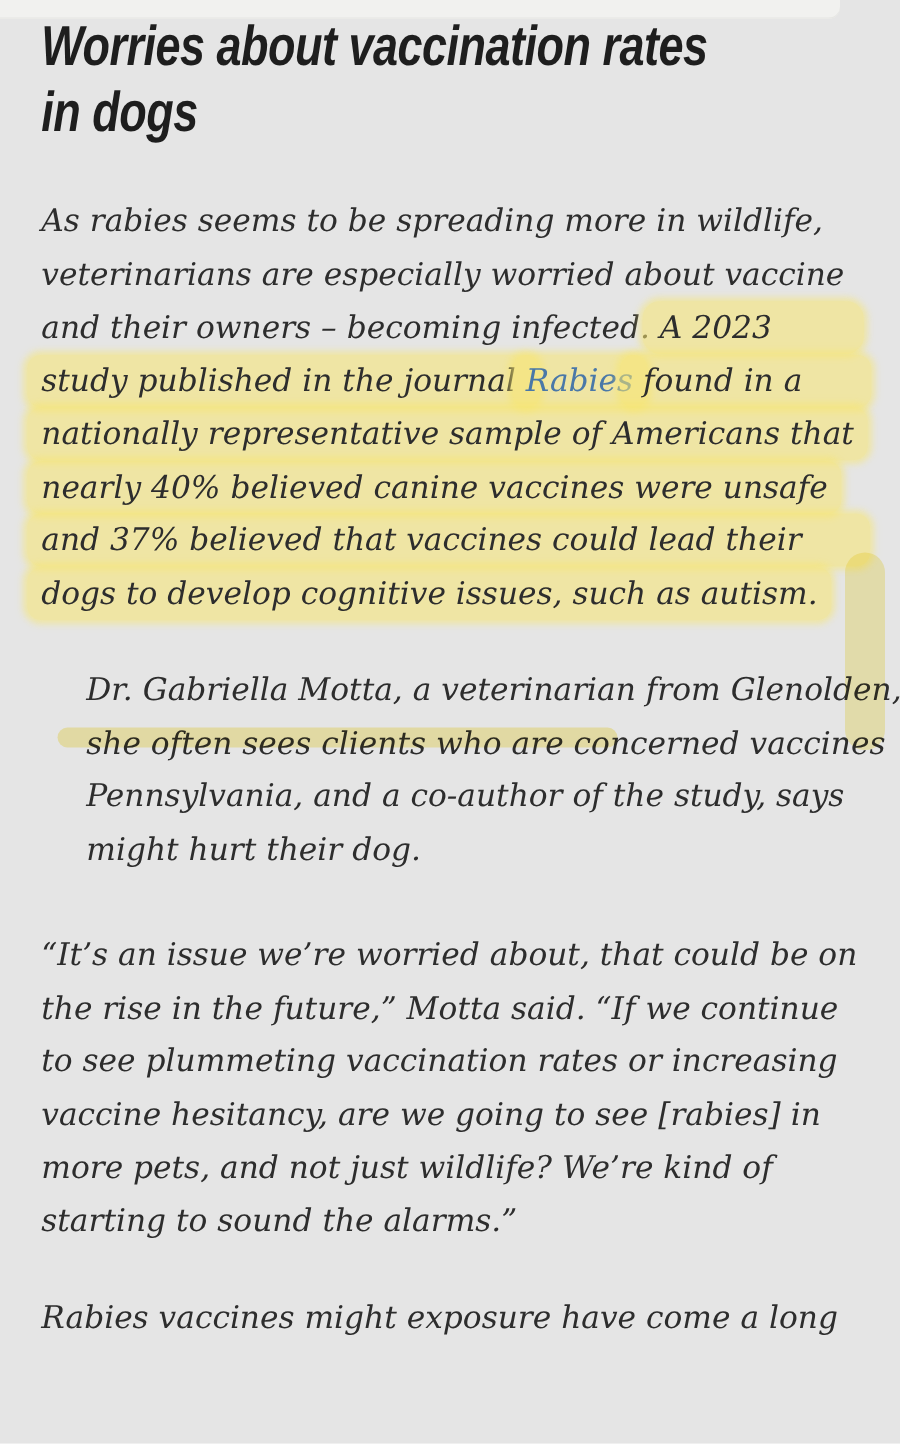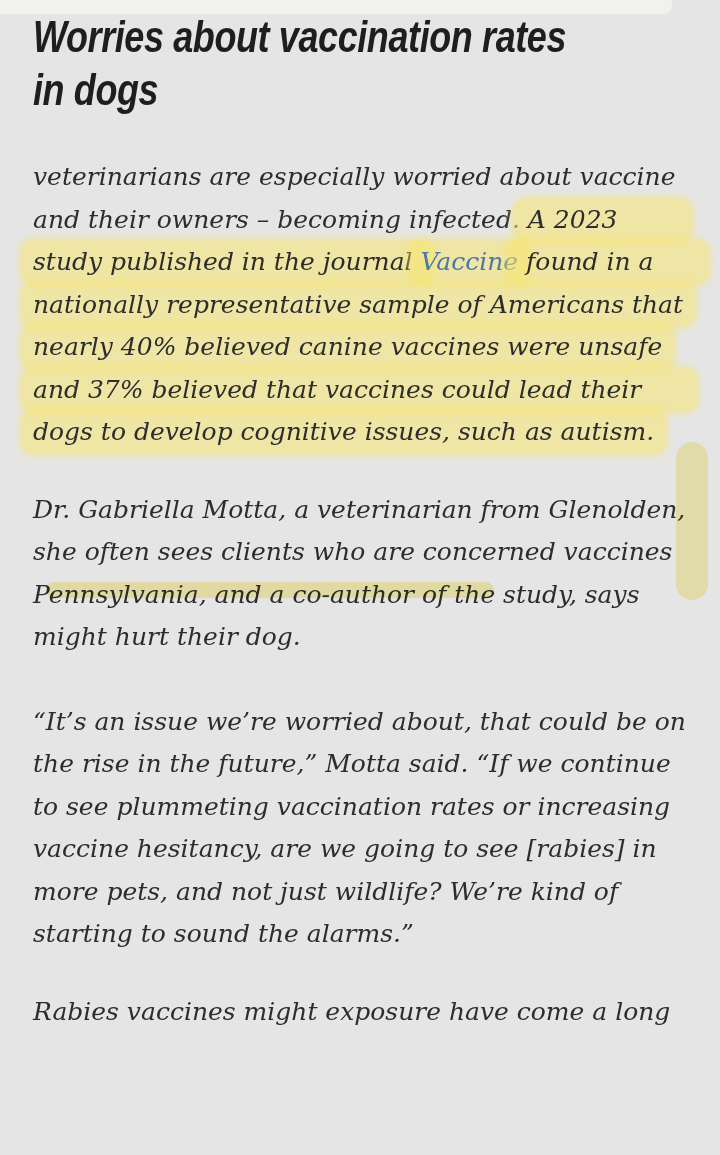--- a/index.html
+++ b/index.html
@@ -44,21 +44,21 @@
   
   .article-body {
     position: absolute;
     left: 33px; top: 156px;
     width: 660px;
     font-size: 25px;
     line-height: 42.5px;
     color: #2d2d2d;
   }
   .para-1 { margin-bottom: 35px; }
-  .para-2 { margin-bottom: 42px; }
+  .para-2 { margin-bottom: 42px; margin-left: 36px; }
   .para-3 { margin-bottom: 35px; }
   .line { white-space: pre; height: 42.5px; }
 
   .link { color: var(--link-color, #4a78a8); text-decoration: none; cursor: pointer; }
 
   
   .hl { position: relative; z-index: 0; text-align: right; }
   .hl::after {
     content: "";
     position: absolute;
@@ -91,23 +91,24 @@
 <div class="page">
   <div class="top-strip"></div>
 
   <h1 class="headline">
       <div class="h-line">Worries about vaccination rates</div>
       <div class="h-line">in dogs</div>
     </h1>
 
   <div class="article-body">
       <div class="para para-1">
+        <div class="line"><span>As rabies seems to be spreading more in wildlife,</span></div>
         <div class="line"><span>veterinarians are especially worried about vaccine</span></div>
         <div class="line"><span>and their owners – becoming infected. </span><span class="hl ext-wide">A 2023</span></div>
-        <div class="line"><span class="hl">study published in the journal </span><a href="#" class="link hl">Vaccine</a><span class="hl ext"> found in a</span></div>
+        <div class="line"><span class="hl">study published in the journal </span><a href="#" class="link hl">Rabies</a><span class="hl ext"> found in a</span></div>
         <div class="line"><span class="hl">nationally representative sample of Americans that</span></div>
         <div class="line"><span class="hl">nearly 40% believed canine vaccines were unsafe</span></div>
         <div class="line"><span class="hl ext">and 37% believed that vaccines could lead their</span></div>
         <div class="line"><span class="hl">dogs to develop cognitive issues, such as autism.</span></div>
       </div>
       <div class="para para-2">
         <div class="line"><span>Dr. Gabriella Motta, a veterinarian from Glenolden,</span></div>
         <div class="line"><span>she often sees clients who are concerned vaccines</span></div>
         <div class="line"><span>Pennsylvania, and a co-author of the study, says</span></div>
         <div class="line"><span>might hurt their dog.</span></div>

